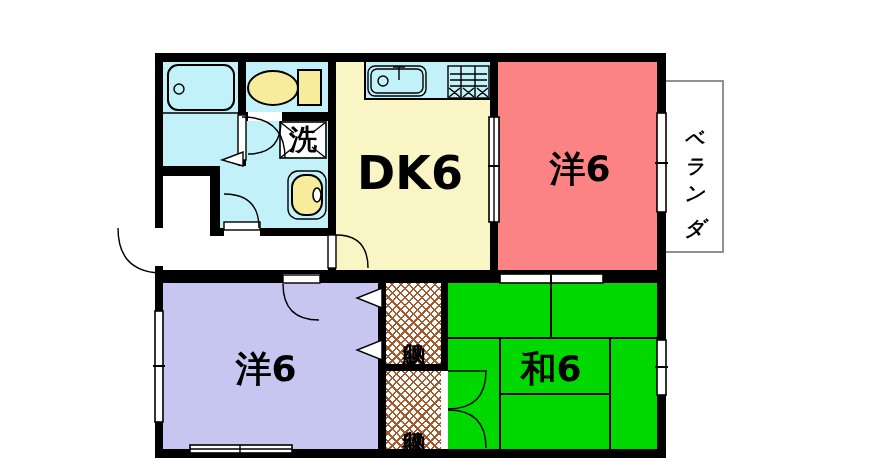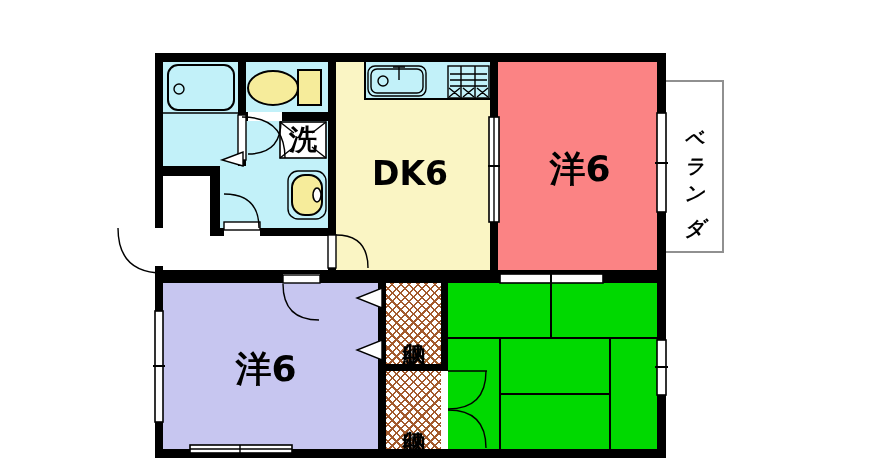--- a/index.html
+++ b/index.html
@@ -171,21 +171,22 @@
     <g>
       <rect class="whitebox" x="155" y="311" width="8" height="111"></rect>
       <path class="ln" d="M153,366 H165"></path>
     </g>
     <g>
       <rect class="whitebox" x="190" y="445" width="102" height="8"></rect>
       <path class="thin" d="M240,445 V453 M190,449 H292"></path>
     </g>
   </svg>
 
-  <div class="lbl lbl-h" style="left:410px;top:173px;font-size:33px;">DK6</div>
+  <div class="lbl lbl-h" style="left:410px;top:173px;font-size:46px;">DK6</div>
   <div class="lbl lbl-h" style="left:580px;top:169px;font-size:36px;">洋6</div>
   <div class="lbl lbl-h" style="left:266px;top:369px;font-size:36px;">洋6</div>
+  <div class="lbl lbl-h" style="left:551px;top:369px;font-size:36px;">和6</div>
   <div class="lbl lbl-h" style="left:303px;top:140px;font-size:28px;">洗</div>
   <div class="lbl vert" style="left:414px;top:326px;font-size:23px;letter-spacing:2px;">収納</div>
   <div class="lbl vert" style="left:414px;top:414px;font-size:23px;letter-spacing:2px;">収納</div>
   <div class="lbl vert veranda-lbl" style="left:695px;top:173px;font-size:20px;">ベランダ</div>
 
 </div>
 
 </body></html>

